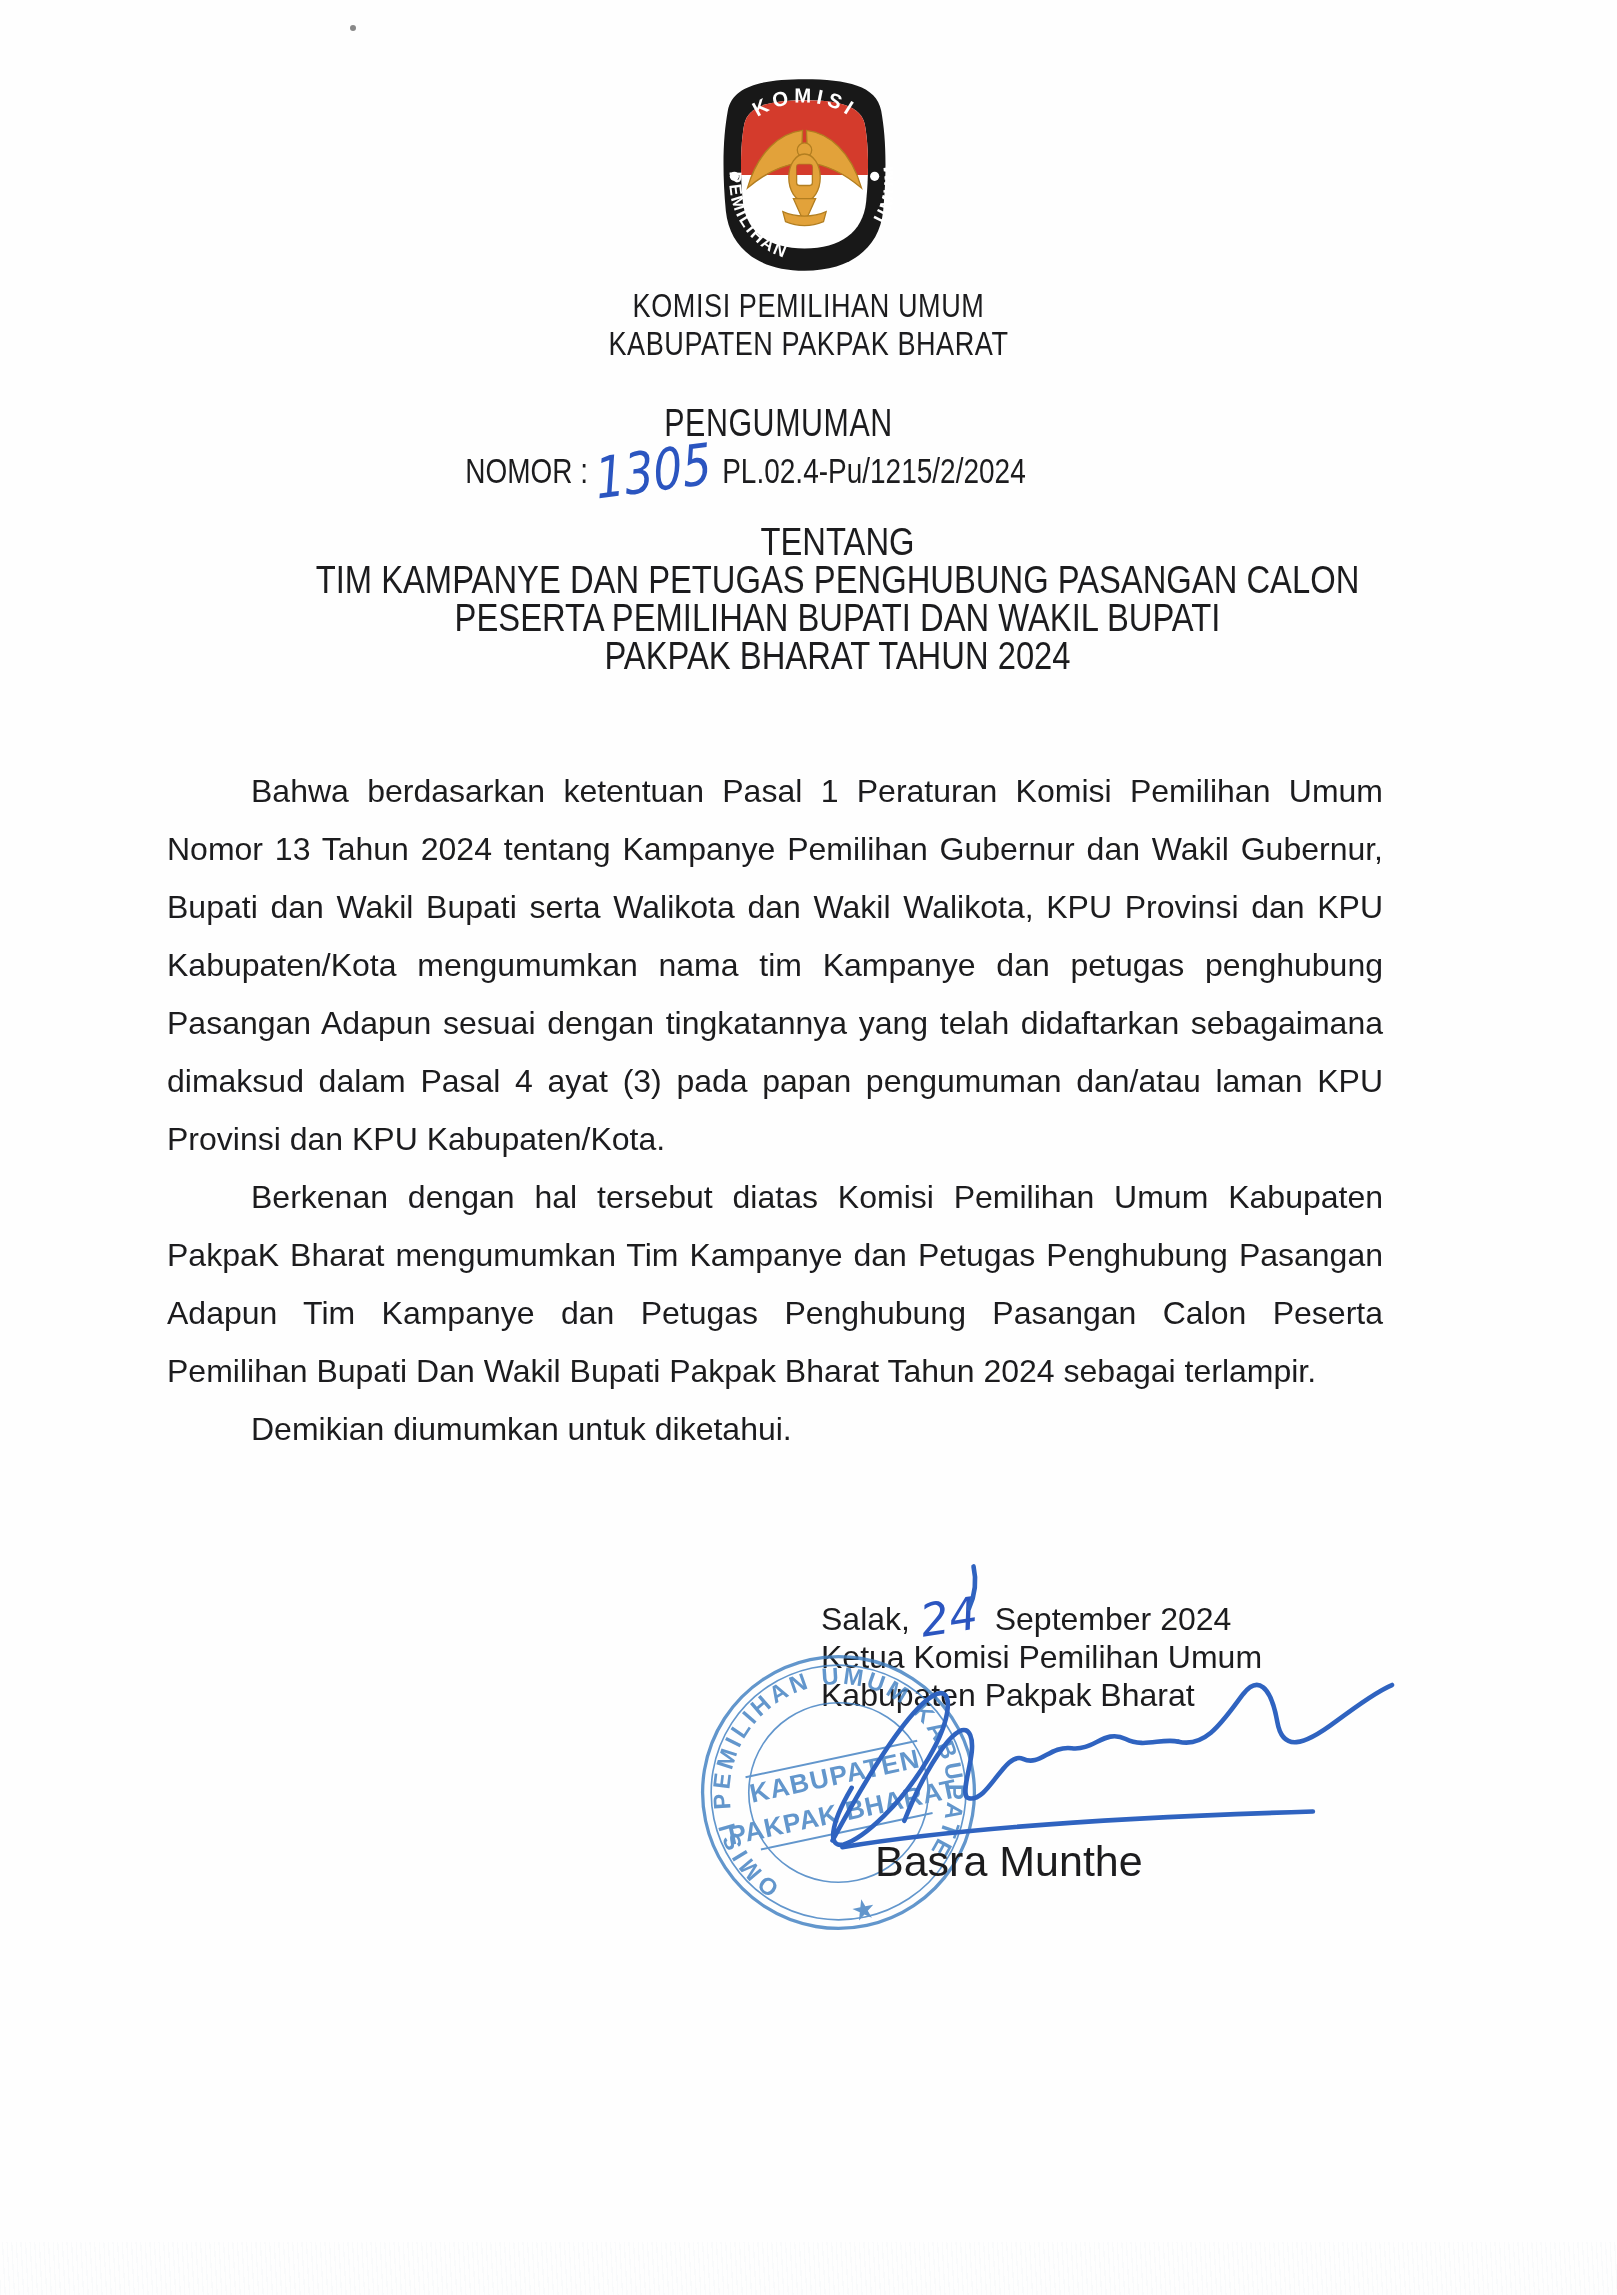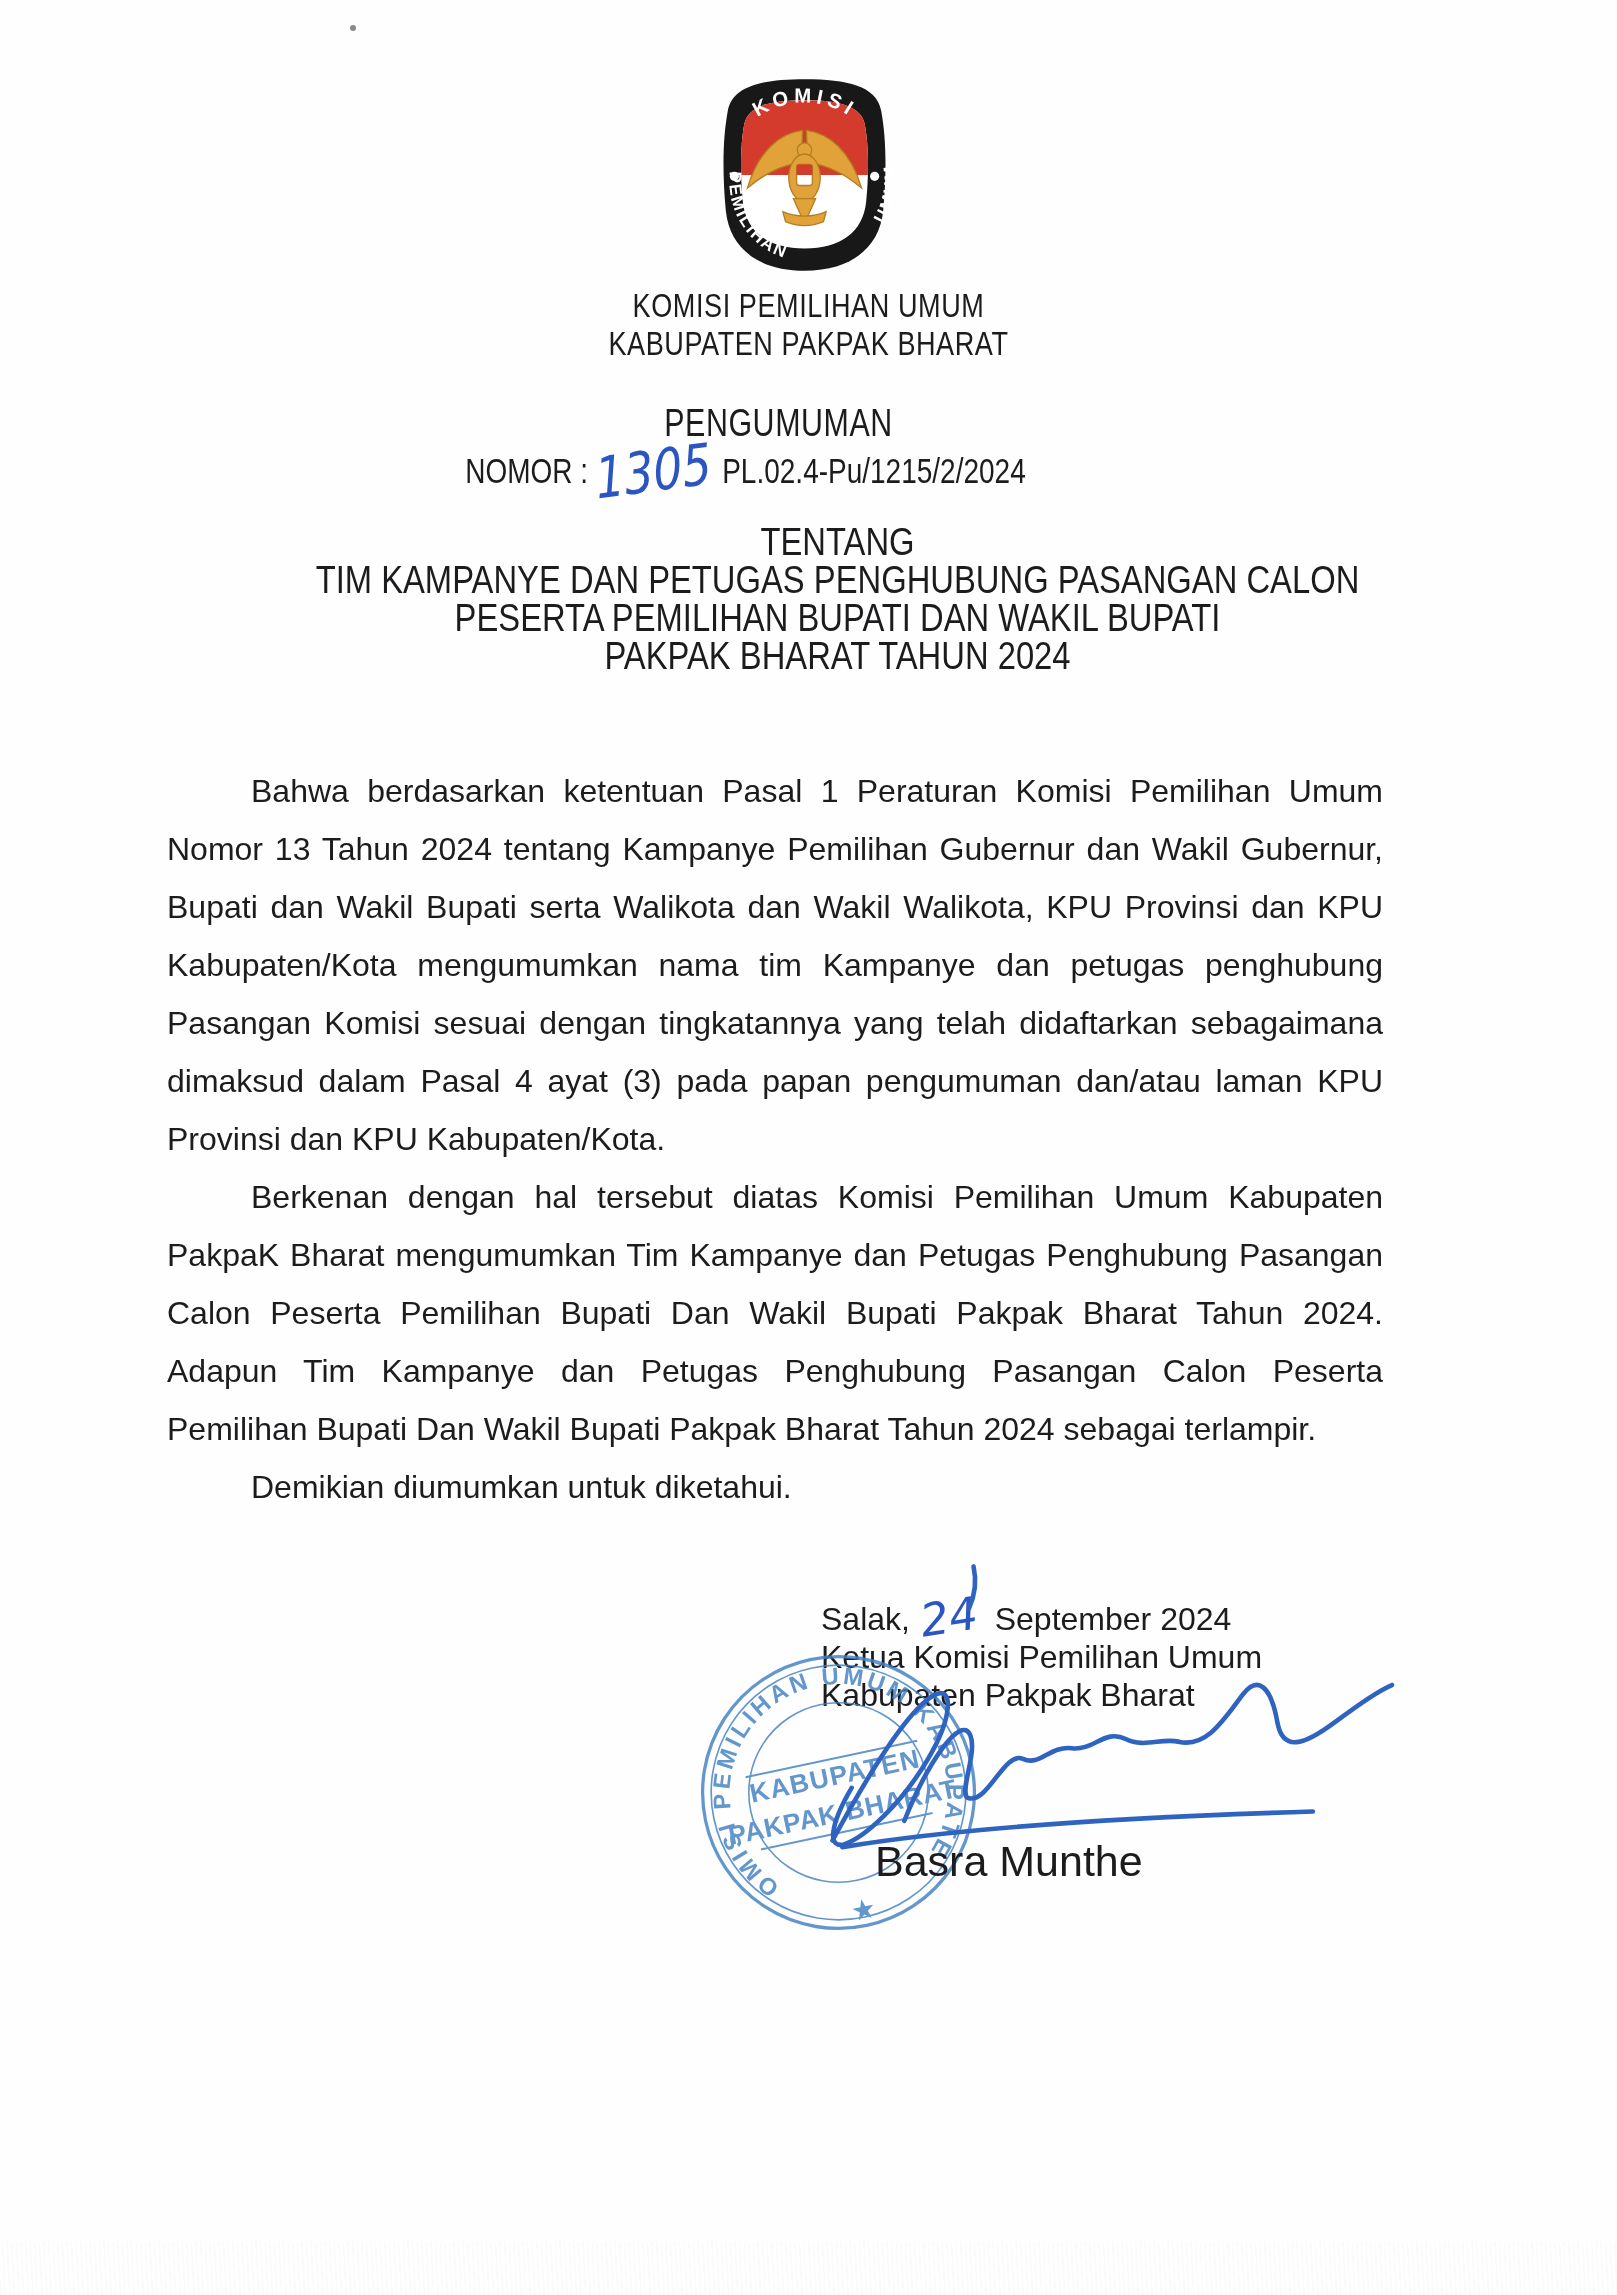--- a/index.html
+++ b/index.html
@@ -142,26 +142,25 @@
       <div>PESERTA PEMILIHAN BUPATI DAN WAKIL BUPATI</div>
       <div>PAKPAK BHARAT TAHUN 2024</div>
     </div>
   </div>
 
   <div class="body-text">
     <div class="bl jl fl">Bahwa berdasarkan ketentuan Pasal 1 Peraturan Komisi Pemilihan Umum</div>
     <div class="bl jl">Nomor 13 Tahun 2024 tentang Kampanye Pemilihan Gubernur dan Wakil Gubernur,</div>
     <div class="bl jl">Bupati dan Wakil Bupati serta Walikota dan Wakil Walikota, KPU Provinsi dan KPU</div>
     <div class="bl jl">Kabupaten/Kota mengumumkan nama tim Kampanye dan petugas penghubung</div>
-    <div class="bl jl">Pasangan Komisi sesuai dengan tingkatannya yang telah didaftarkan sebagaimana</div>
+    <div class="bl jl">Pasangan Adapun sesuai dengan tingkatannya yang telah didaftarkan sebagaimana</div>
     <div class="bl jl">dimaksud dalam Pasal 4 ayat (3) pada papan pengumuman dan/atau laman KPU</div>
     <div class="bl ll">Provinsi dan KPU Kabupaten/Kota.</div>
     <div class="bl jl fl">Berkenan dengan hal tersebut diatas Komisi Pemilihan Umum Kabupaten</div>
     <div class="bl jl">PakpaK Bharat mengumumkan Tim Kampanye dan Petugas Penghubung Pasangan</div>
-    <div class="bl jl">Calon Peserta Pemilihan Bupati Dan Wakil Bupati Pakpak Bharat Tahun 2024.</div>
     <div class="bl jl">Adapun Tim Kampanye dan Petugas Penghubung Pasangan Calon Peserta</div>
     <div class="bl ll">Pemilihan Bupati Dan Wakil Bupati Pakpak Bharat Tahun 2024 sebagai terlampir.</div>
     <div class="bl ll fl">Demikian diumumkan untuk diketahui.</div>
   </div>
 
   <div class="closing">
     <div><span>Salak,</span><span class="hand">24</span><span>September 2024</span></div>
     <div>Ketua Komisi Pemilihan Umum</div>
     <div>Kabupaten Pakpak Bharat</div>
   </div>

